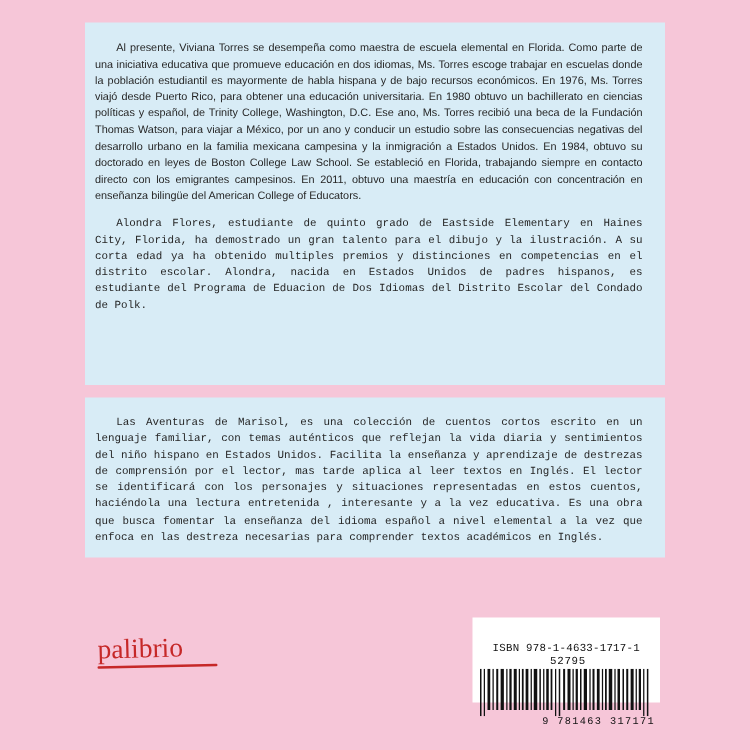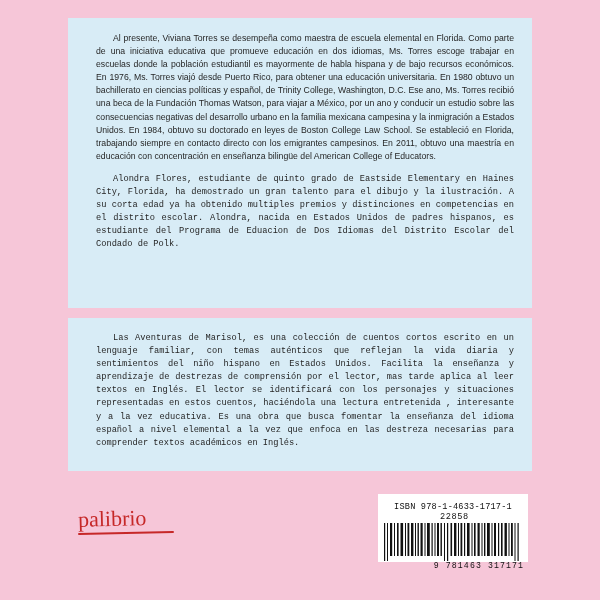--- a/index.html
+++ b/index.html
@@ -16,33 +16,33 @@
   .page {
     position: relative;
     width: 600px;
     height: 600px;
     box-sizing: border-box;
   }
   .panel {
     position: absolute;
     background: #d8ecf6;
     box-sizing: border-box;
-    padding: 14px 18px 12px 28px;
+    padding: 14px 18px 12px 8px;
   }
   #panel-bio {
     left: 68px;
     top: 18px;
     width: 464px;
     height: 290px;
   }
   #panel-series {
     left: 68px;
     top: 318px;
     width: 464px;
-    height: 153px;
+    height: 128px;
   }
   .para {
     margin: 0 0 10px 0;
     font-size: 8.7px;
     line-height: 13.1px;
     color: #262626;
     text-align: justify;
     text-indent: 17px;
     font-family: "Liberation Sans", sans-serif;
   }
@@ -88,21 +88,21 @@
     background: #ffffff;
     box-sizing: border-box;
     padding: 2px 4px 2px 4px;
   }
   #isbn-line {
     font-family: "Liberation Mono", monospace;
     font-size: 8.6px;
     color: #111;
     text-align: center;
     letter-spacing: 0.2px;
-    margin-top: 6px;
+    margin-top: 18px;
   }
   #price-code {
     font-family: "Liberation Mono", monospace;
     font-size: 8.6px;
     color: #111;
     margin-left: 58px;
     letter-spacing: 0.6px;
   }
   #bars {
     margin-top: 1px;
@@ -133,21 +133,21 @@
     <p class="para">Las Aventuras de Marisol, es una colección de cuentos cortos escrito en un lenguaje familiar, con temas auténticos que reflejan la vida diaria y sentimientos del niño hispano en Estados Unidos. Facilita la enseñanza y aprendizaje de destrezas de comprensión por el lector, mas tarde aplica al leer textos en Inglés. El lector se identificará con los personajes y situaciones representadas en estos cuentos, haciéndola una lectura entretenida , interesante y a la vez educativa. Es una obra que busca fomentar la enseñanza del idioma español a nivel elemental a la vez que enfoca en las destreza necesarias para comprender textos académicos en Inglés.</p>
   </div>
 
   <div id="logo-block">
     <div id="logo-text">palibrio</div>
     <div id="logo-underline"></div>
   </div>
 
   <div id="barcode-block">
     <div id="isbn-line">ISBN 978-1-4633-1717-1</div>
-    <div id="price-code">22858</div>
+    <div id="price-code">52795</div>
     <svg id="bars" viewBox="0 0 142 38" preserveAspectRatio="none">
       <g fill="#111111">
         <rect x="2" y="0" width="1.2" height="38"></rect>
           <rect x="5" y="0" width="1" height="38"></rect>
         <rect x="8" y="0" width="2.2" height="33"></rect>
           <rect x="12" y="0" width="1" height="33"></rect>
         <rect x="15" y="0" width="1.6" height="33"></rect>
           <rect x="18.5" y="0" width="2.6" height="33"></rect>
         <rect x="23" y="0" width="1" height="33"></rect>
           <rect x="25.5" y="0" width="1.8" height="33"></rect>

